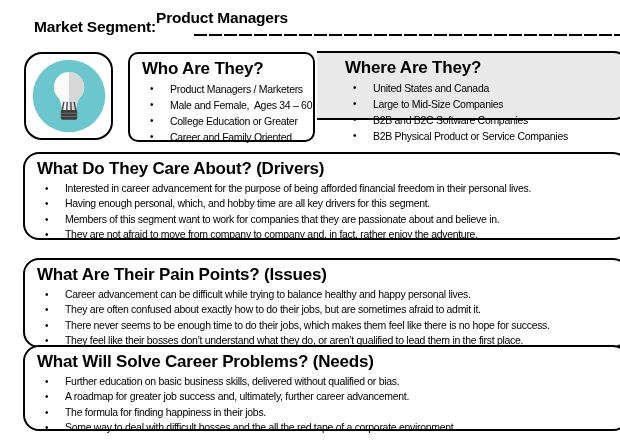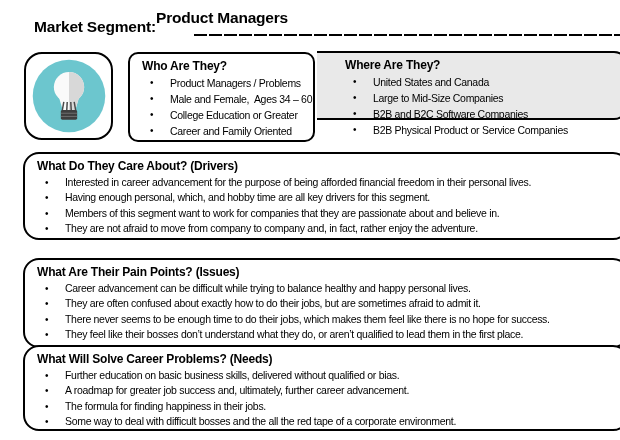--- a/index.html
+++ b/index.html
@@ -29,21 +29,21 @@
   .icon-box{left:8px;top:52px;width:89px;height:88px;border-radius:18px;
     display:flex;align-items:center;justify-content:center;}
   .who-box{left:112px;top:52px;width:187px;height:90px;border-radius:10px;padding:3px 0 0 12px;}
   .where-box{left:301px;top:51px;width:311px;height:69px;background:var(--panel-gray);
     border-left:none;border-radius:0 14px 14px 0;padding:3px 0 0 28px;}
   .wide{left:7px;width:606px;border-radius:16px;padding:3px 6px 0 12px;}
   .drivers-box{top:152px;height:88px;}
   .pains-box{top:258px;height:90px;}
   .needs-box{top:345px;height:86px;}
   
-  h2{margin:2px 0 2px;font-size:12px;font-weight:bold;letter-spacing:-0.2px;}
+  h2{margin:2px 0 2px;font-size:17px;font-weight:bold;letter-spacing:-0.2px;}
   ul{margin:1px 0 0;padding:0;list-style:none;}
   li{
     position:relative;padding-left:28px;font-size:10.5px;letter-spacing:-0.3px;
     line-height:15.4px;white-space:pre-wrap;
   }
   .narrow li{line-height:16px;}
   li::before{
     content:"\2022";position:absolute;left:8px;top:0;font-size:10px;
   }
   .bulb-svg{display:block;}
@@ -75,21 +75,21 @@
       </g>
       <path d="M43 58 L41 69 M47.6 58 L47 69 M52.4 58 L53 69 M57 58 L59 69" stroke="#4A4A4A" stroke-width="2" fill="none"></path>
       <rect x="39" y="69" width="22" height="13" rx="2" fill="#3E3E3E"></rect>
       <path d="M39 73.3 H61 M39 77.6 H61" stroke="#6F6F6F" stroke-width="1.3"></path>
     </svg>
   </section>
 
   <section class="box who-box narrow">
     <h2>Who Are They?</h2>
     <ul>
-        <li>Product Managers / Problems</li>
+        <li>Product Managers / Marketers</li>
         <li>Male and Female,  Ages 34 – 60</li>
         <li>College Education or Greater</li>
         <li>Career and Family Oriented</li>
       </ul>
   </section>
 
   <section class="box where-box narrow">
     <h2>Where Are They?</h2>
     <ul>
         <li>United States and Canada</li>

